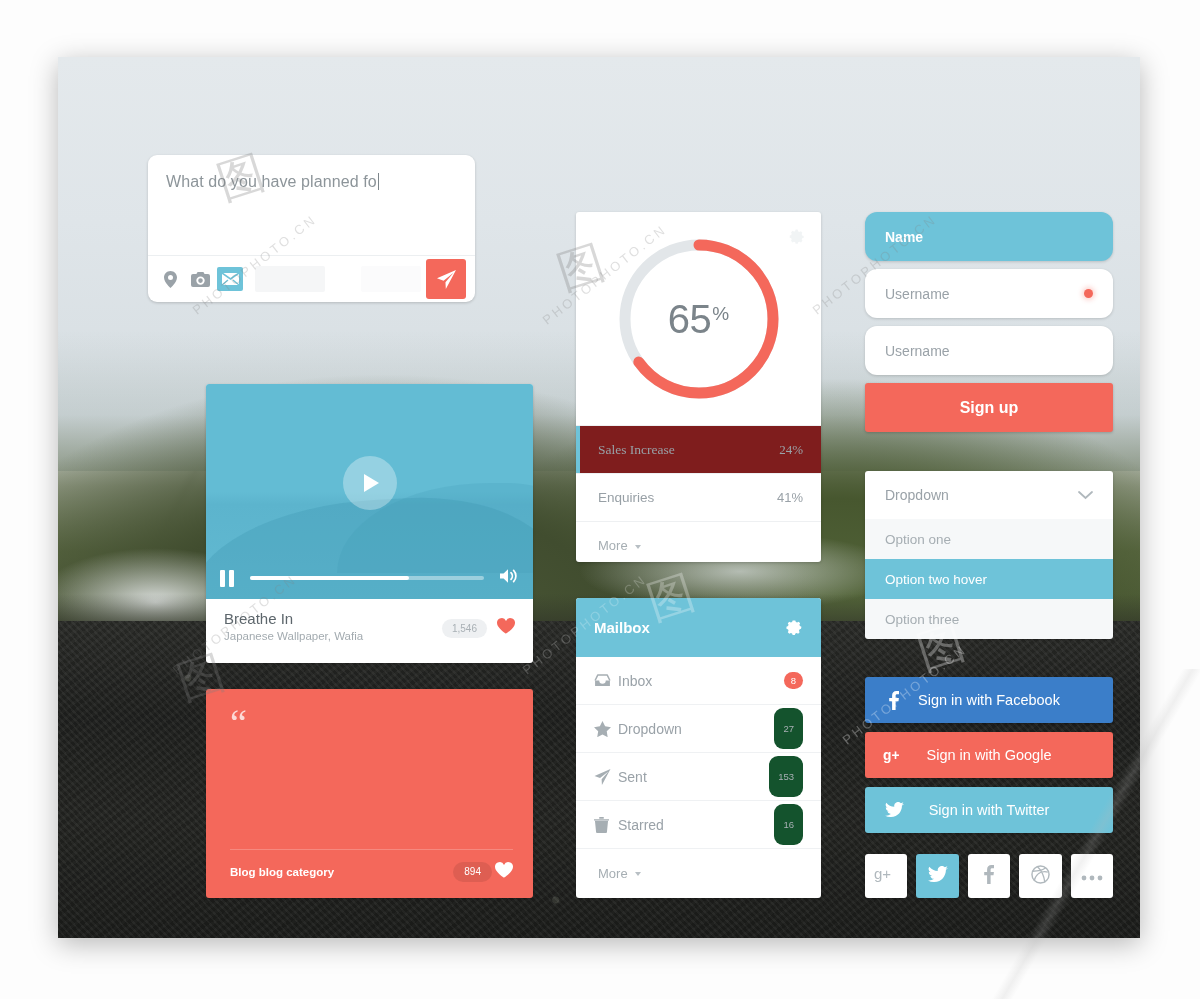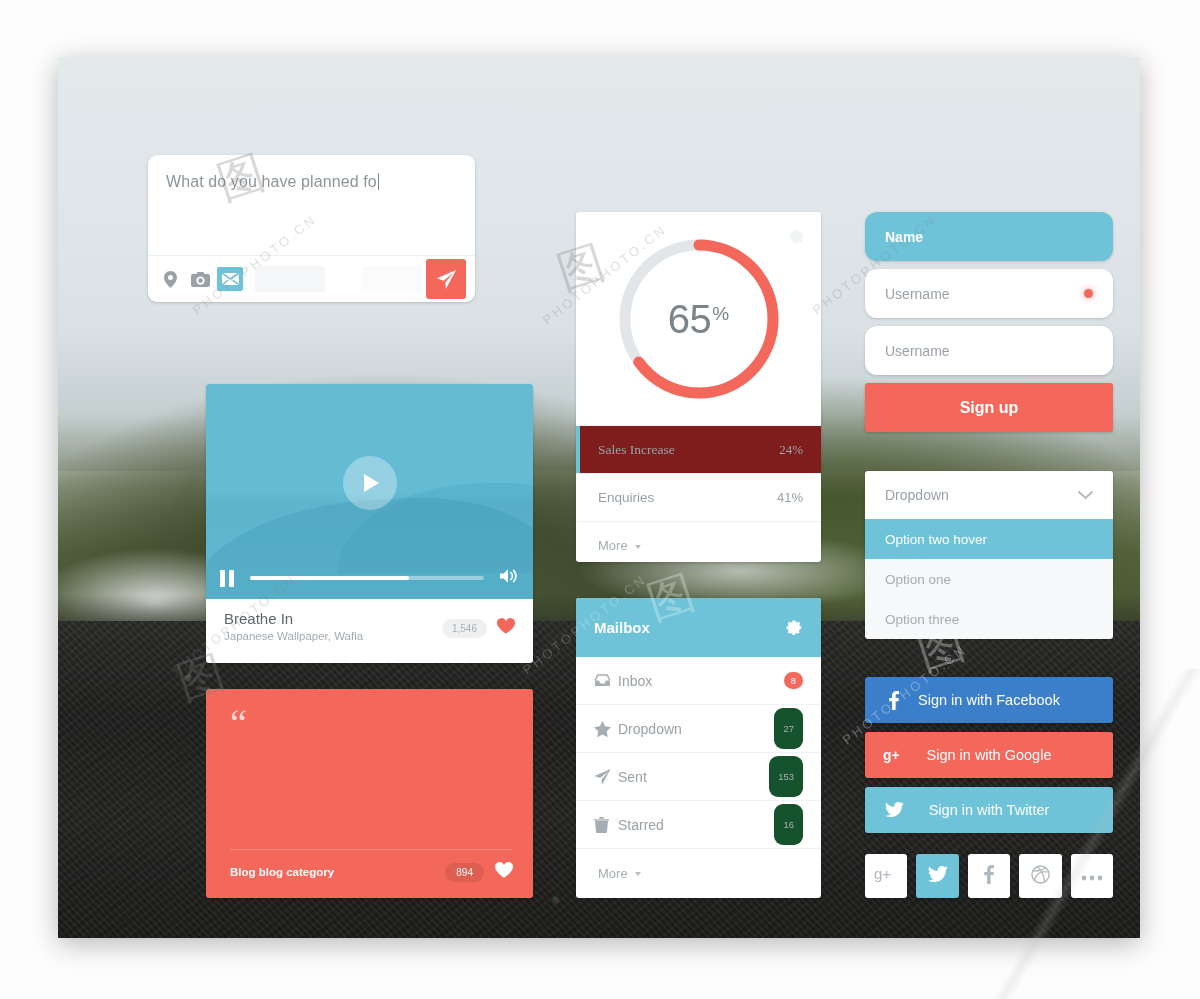--- a/index.html
+++ b/index.html
@@ -199,21 +199,21 @@
     padding: 22px 24px 0 24px;
   }
   .quote-mark { font-size: 38px; color: rgba(255,255,255,.75); line-height: .65; font-family: "Liberation Serif", serif; }
   .blog-text { margin-top: 14px; font-size: 17.5px; line-height: 26px; color: #ffffff; }
   .blog-foot {
     position: absolute; left: 24px; right: 20px; bottom: 16px;
     border-top: 1px solid rgba(255,255,255,.22); padding-top: 12px;
     display: flex; align-items: center;
   }
   .blog-cat { font-size: 11.5px; color: #ffffff; font-weight: bold; }
-  .blog-right { margin-left: auto; display: flex; align-items: center; gap: 11px; }
+  .blog-right { margin-left: auto; display: flex; gap: 3px; }
   .pill-red {
     background: rgba(0,0,0,.09); color: #ffffff; font-size: 10px;
     padding: 4px 11px; border-radius: 10px;
   }
 
   
   #stats { left: 518px; top: 155px; width: 245px; height: 350px; overflow: hidden; }
   .donut-wrap { position: relative; height: 213px; }
   .gear-sm { position: absolute; right: 16px; top: 14px; cursor: pointer; opacity: .6; }
   .donut { position: absolute; left: 50%; top: 50%; transform: translate(-50%,-50%); }
@@ -543,25 +543,25 @@
 
     <div id="dropdown" class="widget">
       <div class="dd-head">
         <span class="dd-head-txt">Dropdown</span>
         <span class="dd-chev">
           <svg width="15" height="9" viewBox="0 0 15 9">
               <path d="M1 1l6.5 6L14 1" stroke="#b0b8bd" stroke-width="1.8" fill="none" stroke-linecap="round"></path>
             </svg>
         </span>
       </div>
+      <div class="dd-opt">
+        <span>Option one</span>
+      </div>
       <div class="dd-opt hover">
         <span>Option two hover</span>
-      </div>
-      <div class="dd-opt">
-        <span>Option one</span>
       </div>
       <div class="dd-opt">
         <span>Option three</span>
       </div>
     </div>
 
     <div id="social" class="widget">
       <div class="sbtn sbtn-fb">
         <span class="sicon">
           <svg width="10" height="19" viewBox="0 0 10 19">

